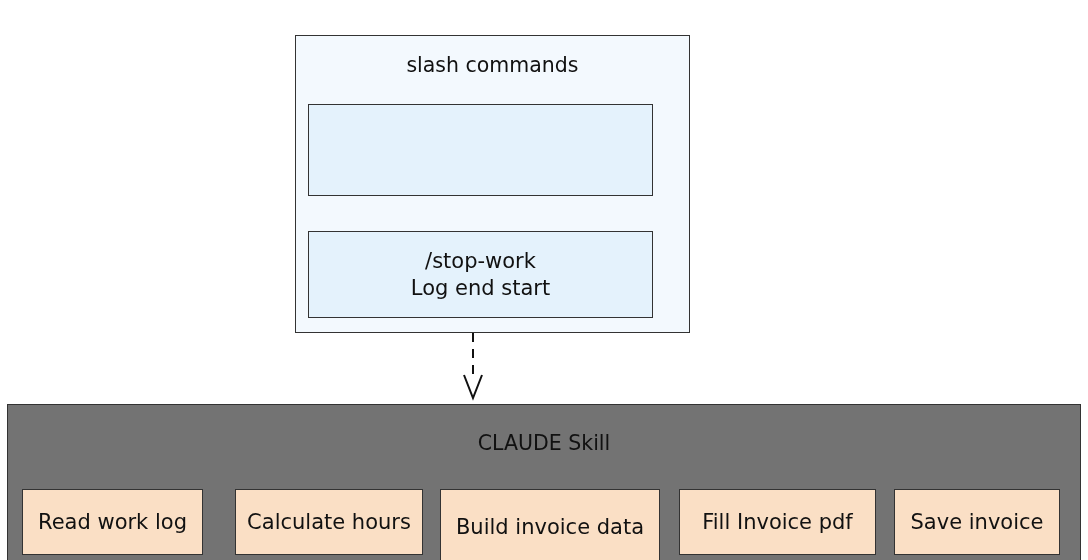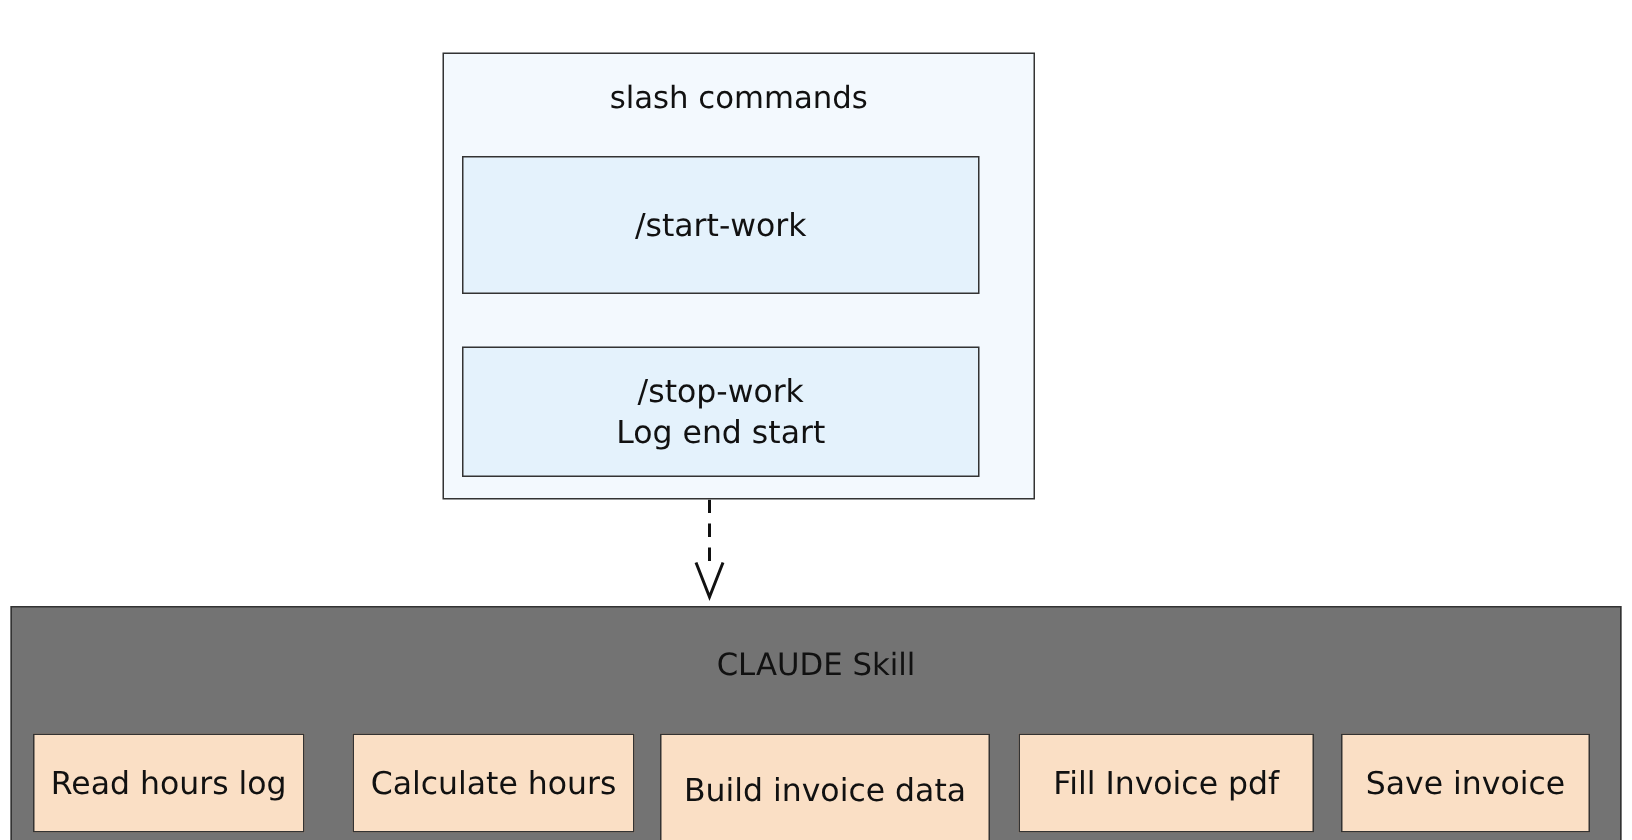--- a/index.html
+++ b/index.html
@@ -165,34 +165,33 @@
     <g>
       <path class="dashed" d="M 876,494 L 894,494"></path>
     </g>
   </svg>
 
   <div class="cluster" id="cluster-slash-commands">
     <div class="cluster-label">slash commands</div>
   </div>
 
   <div class="node node-blue" id="node-start-work">
-    <div class="node-line">/start-work</div>
   </div>
 
   <div class="node node-blue" id="node-stop-work">
     <div class="node-line">/stop-work</div>
     <div class="node-line">Log end start</div>
   </div>
 
   <div class="cluster" id="cluster-claude-skill">
     <div class="cluster-label">CLAUDE Skill</div>
   </div>
 
   <div class="node node-orange" id="node-read-work-log">
-    <div class="node-line">Read hours log</div>
+    <div class="node-line">Read work log</div>
   </div>
 
   <div class="node node-orange" id="node-calculate-hours">
     <div class="node-line">Calculate hours</div>
   </div>
 
   <div class="node node-orange" id="node-build-invoice">
     <div class="node-line">Build invoice data</div>
   </div>
 

